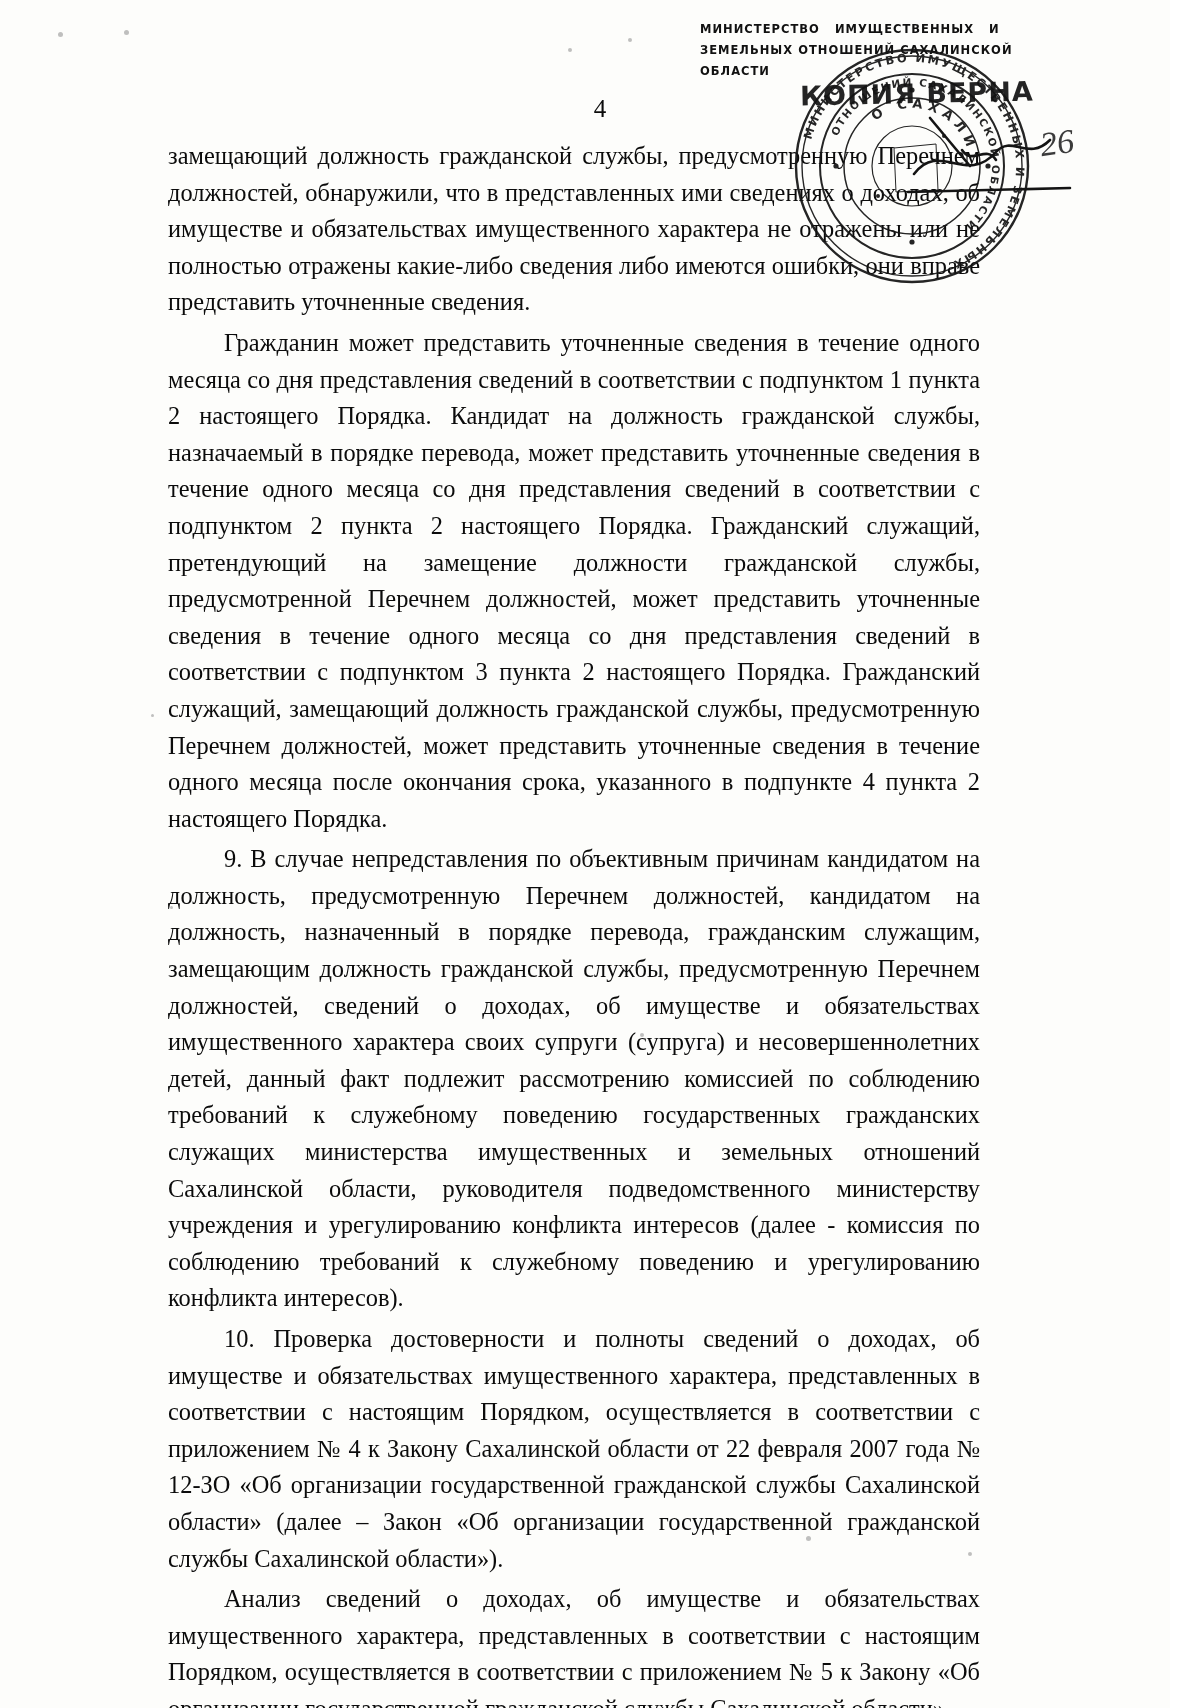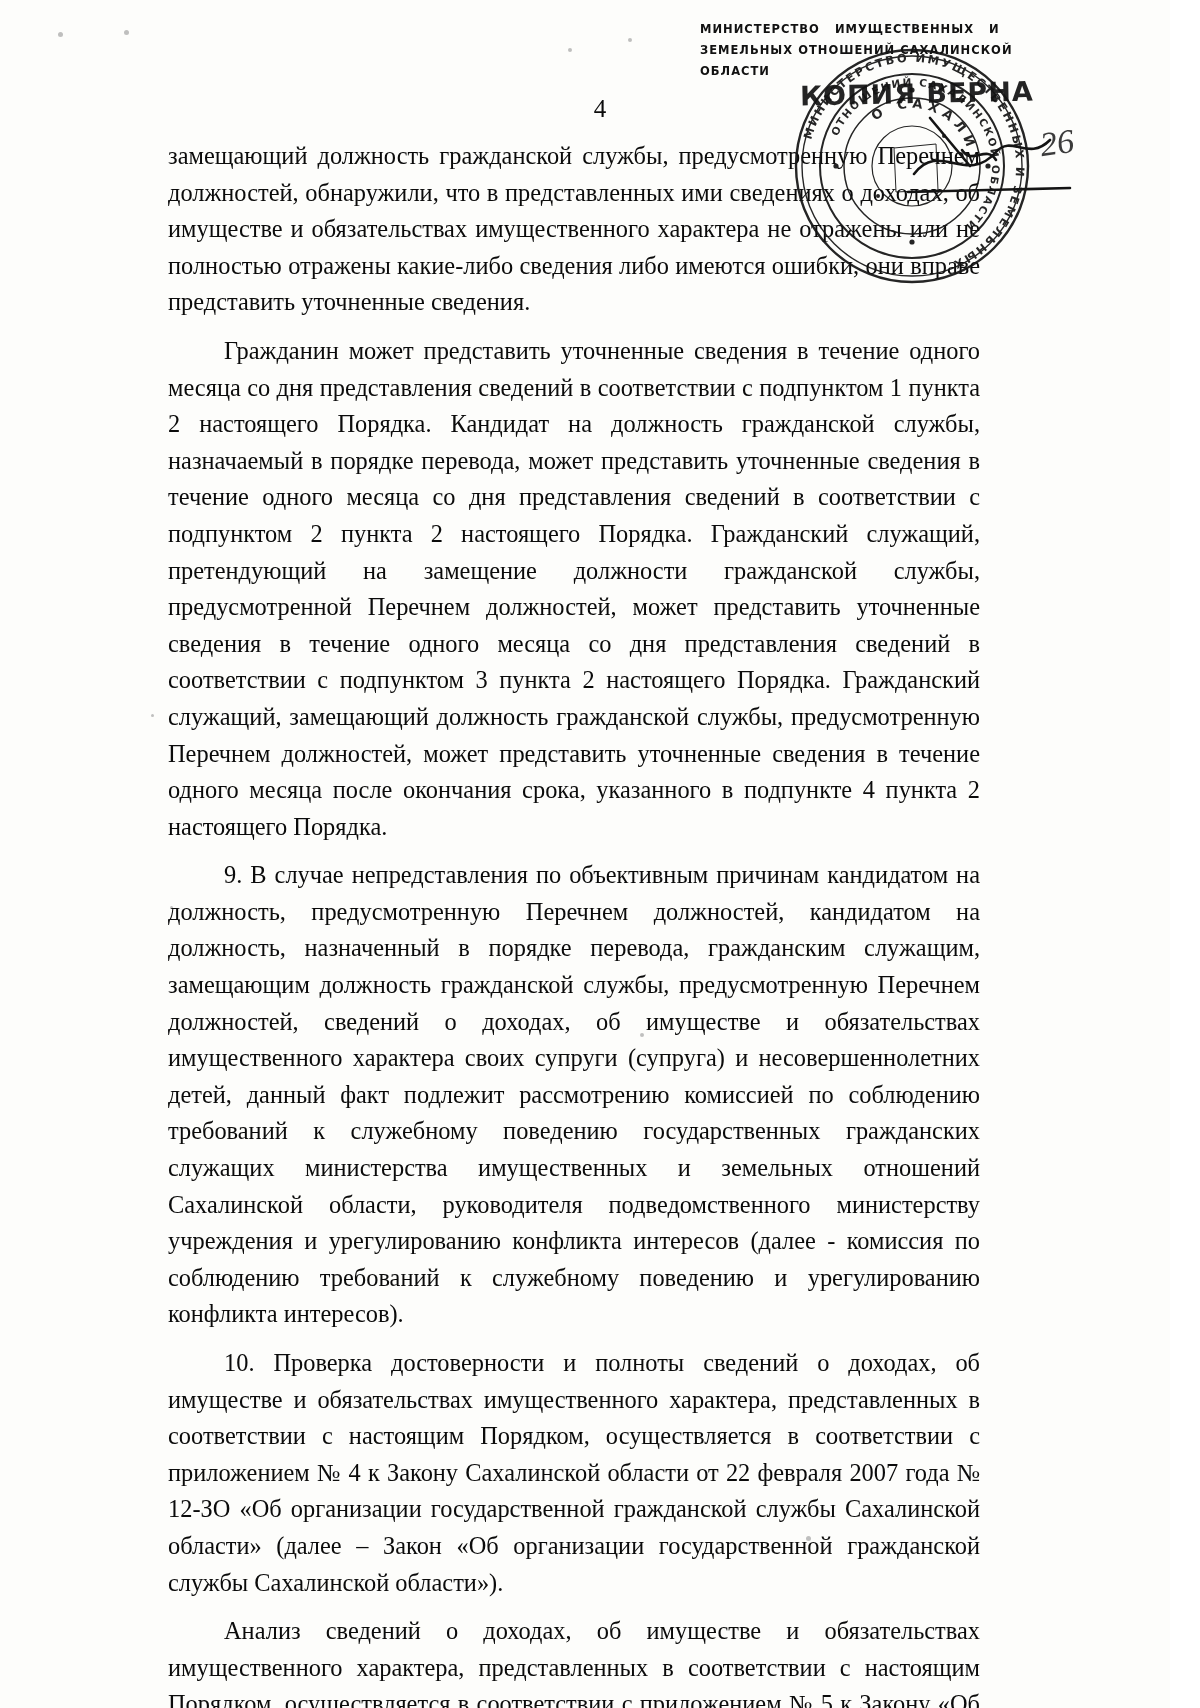--- a/index.html
+++ b/index.html
@@ -67,21 +67,21 @@
   }
   .para {
     margin: 0 0 0 0;
     text-align: justify;
     text-justify: inter-word;
     font-size: 24.4px;
     line-height: 36.6px;
     hyphens: none;
   }
   .para.indent { text-indent: 56px; }
-  .para + .para { margin-top: 12px; }
+  .para + .para { margin-top: 4px; }
 
   
   .seal {
     position: absolute;
     left: 786px;
     top: 40px;
     width: 252px;
     height: 252px;
     pointer-events: none;
     opacity: .93;

